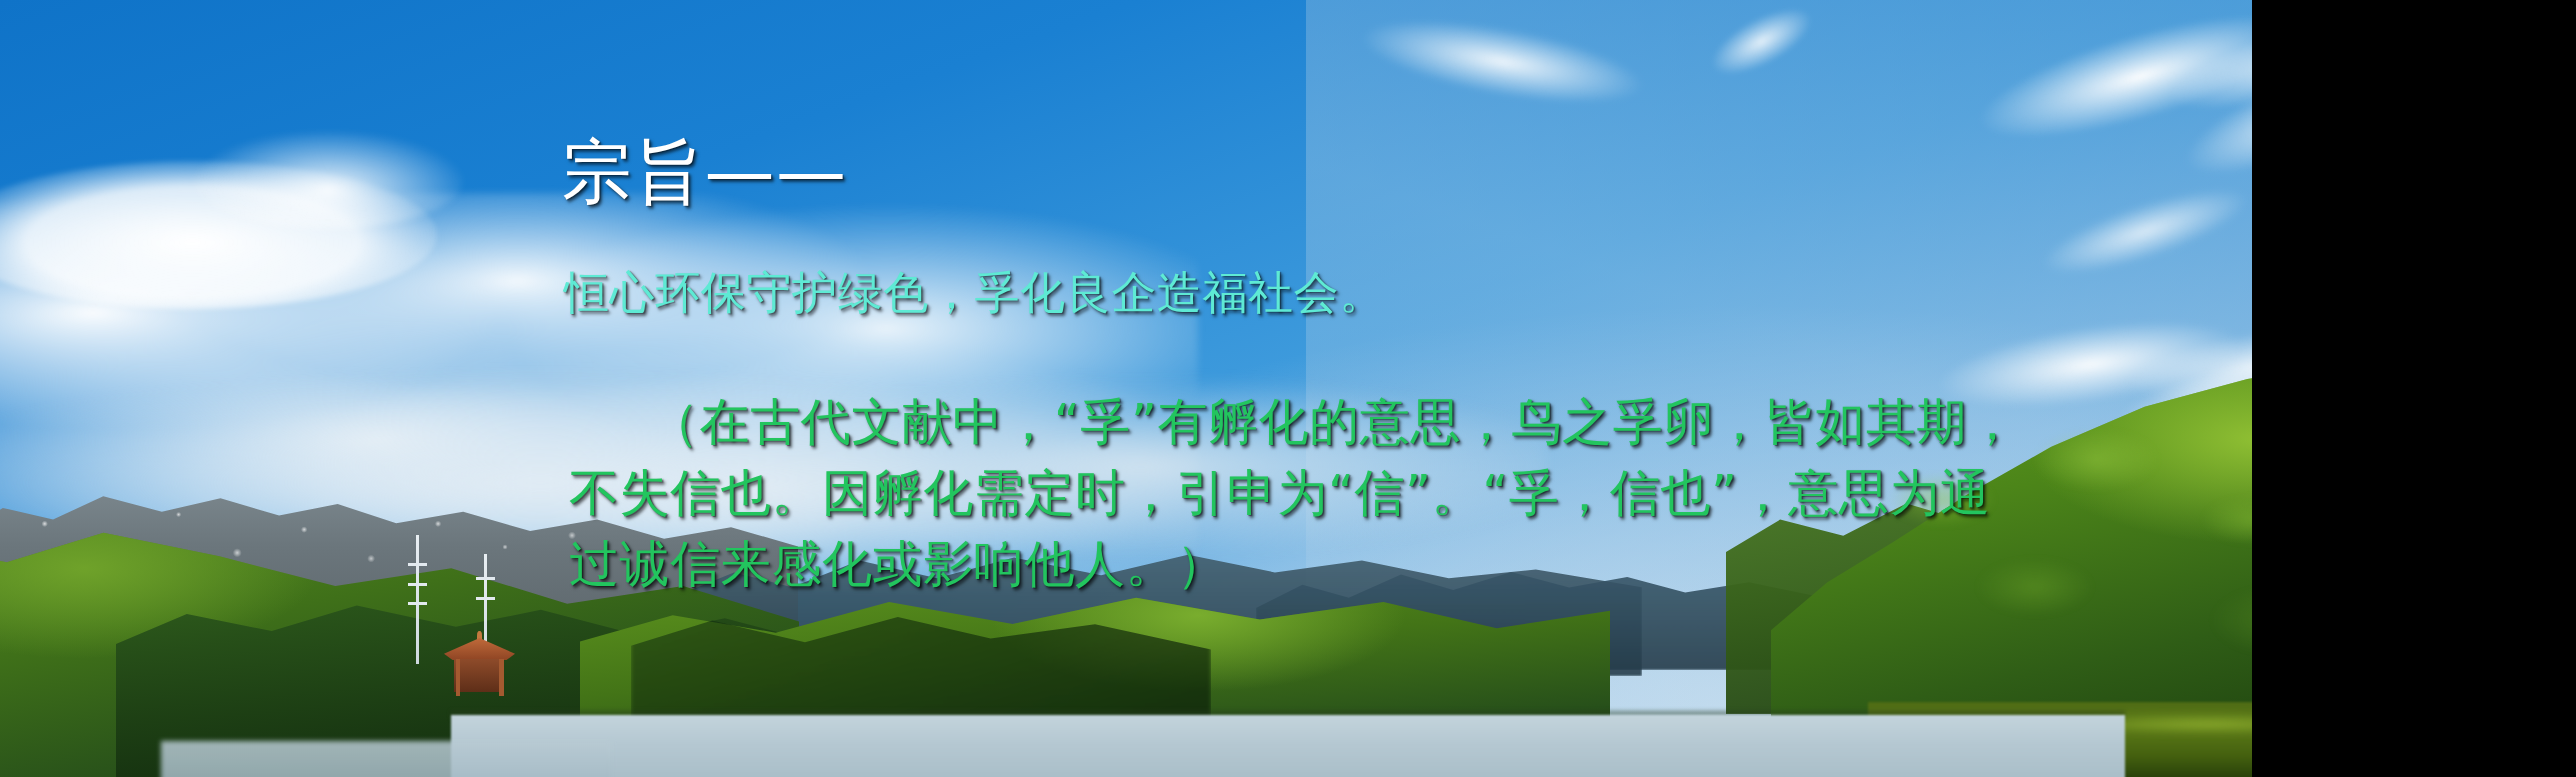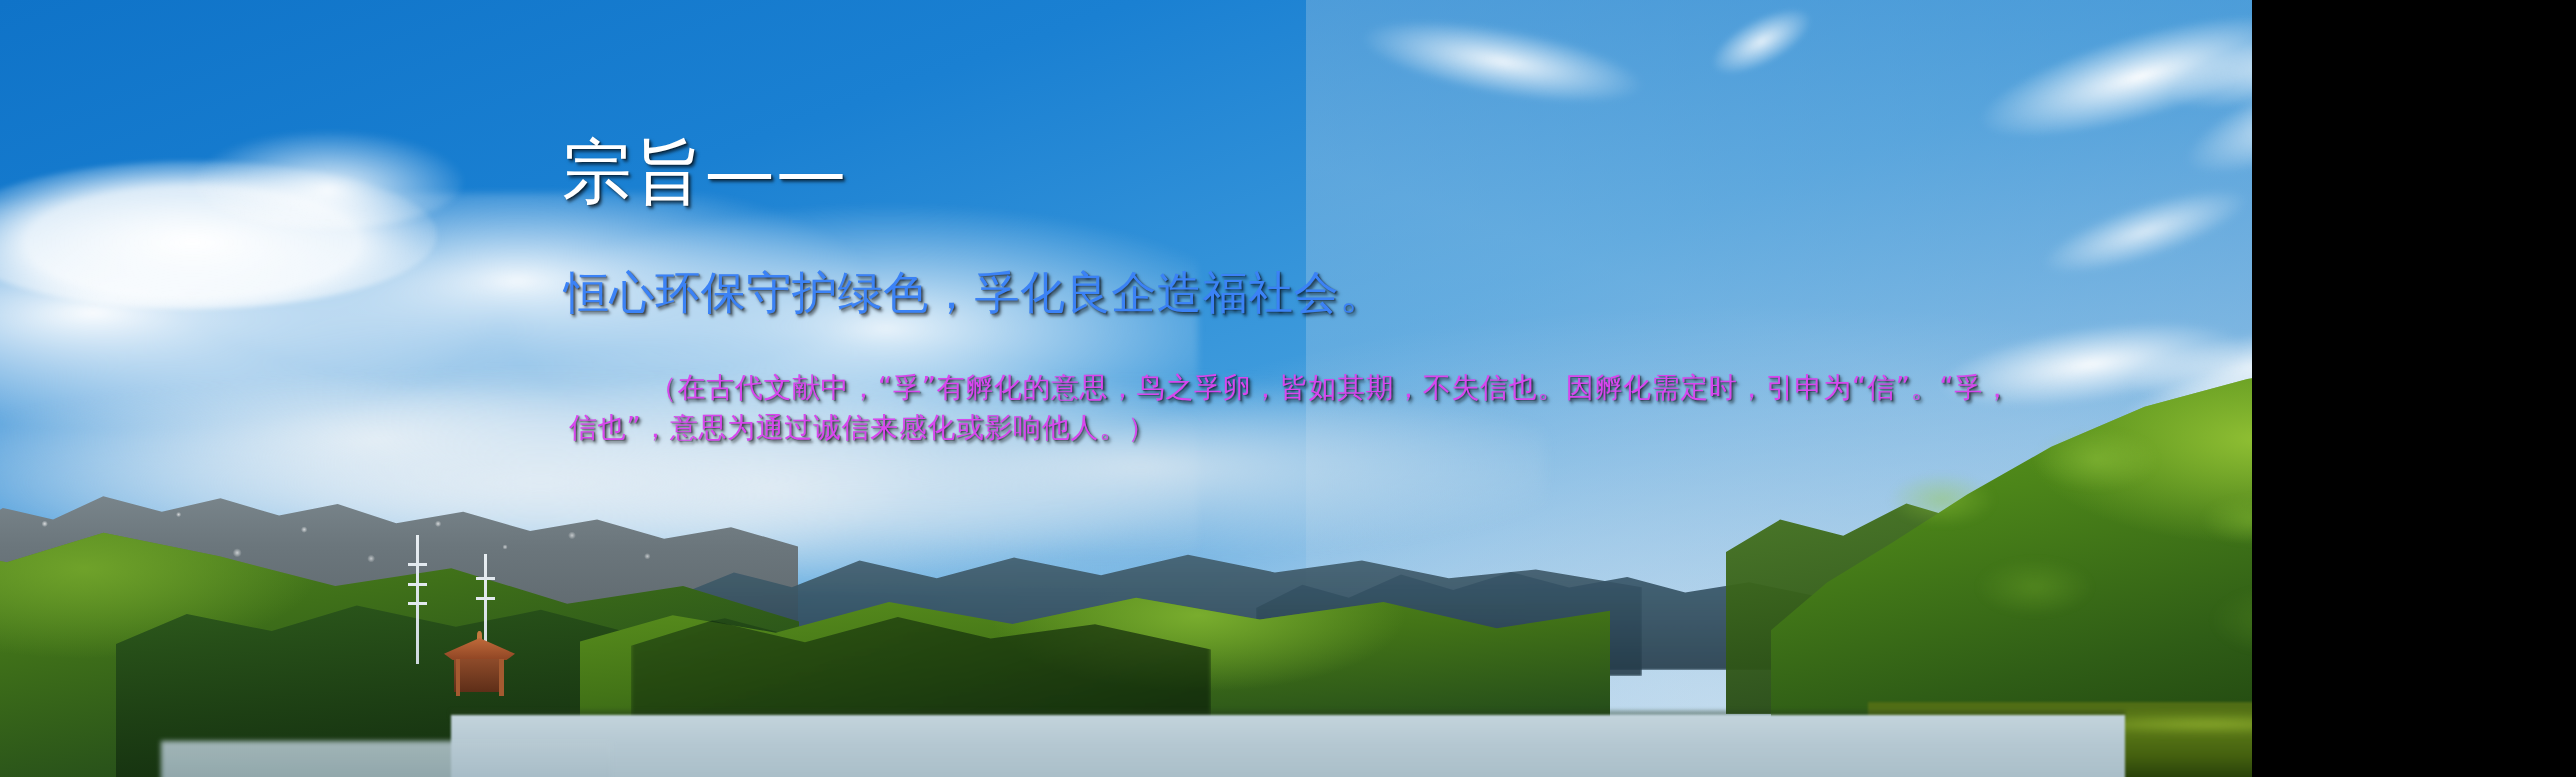--- a/index.html
+++ b/index.html
@@ -296,34 +296,34 @@
     font-size: 70px;
     line-height: 1.0;
     letter-spacing: 1.3px;
     white-space: nowrap;
     text-shadow: 2.6px 3.2px 3.2px rgba(0,0,0,0.55), 1.3px 1.3px 1.3px rgba(0,0,0,0.45);
   }
   .slogan {
     position: absolute;
     left: 564px;
     top: 270px;
-    color: #3b82f6;
+    color: #5eead4;
     font-size: 45px;
     line-height: 1.0;
     letter-spacing: 0.6px;
     white-space: nowrap;
     text-shadow: 2.6px 3.2px 3.2px rgba(0,0,0,0.55), 1.3px 1.3px 1.3px rgba(0,0,0,0.45);
   }
   .note {
     position: absolute;
     left: 569px;
-    top: 368px;
+    top: 387px;
     width: 1468px;
-    color: #d946ef;
-    font-size: 28px;
+    color: #22c55e;
+    font-size: 50px;
     line-height: 1.42;
     letter-spacing: 0.6px;
     text-indent: 80px;
     text-shadow: 2.6px 3.2px 3.2px rgba(0,0,0,0.6), 1.3px 1.3px 1.3px rgba(0,0,0,0.5);
   }
 </style>
 </head>
 <body>
 
 <div id="banner">

